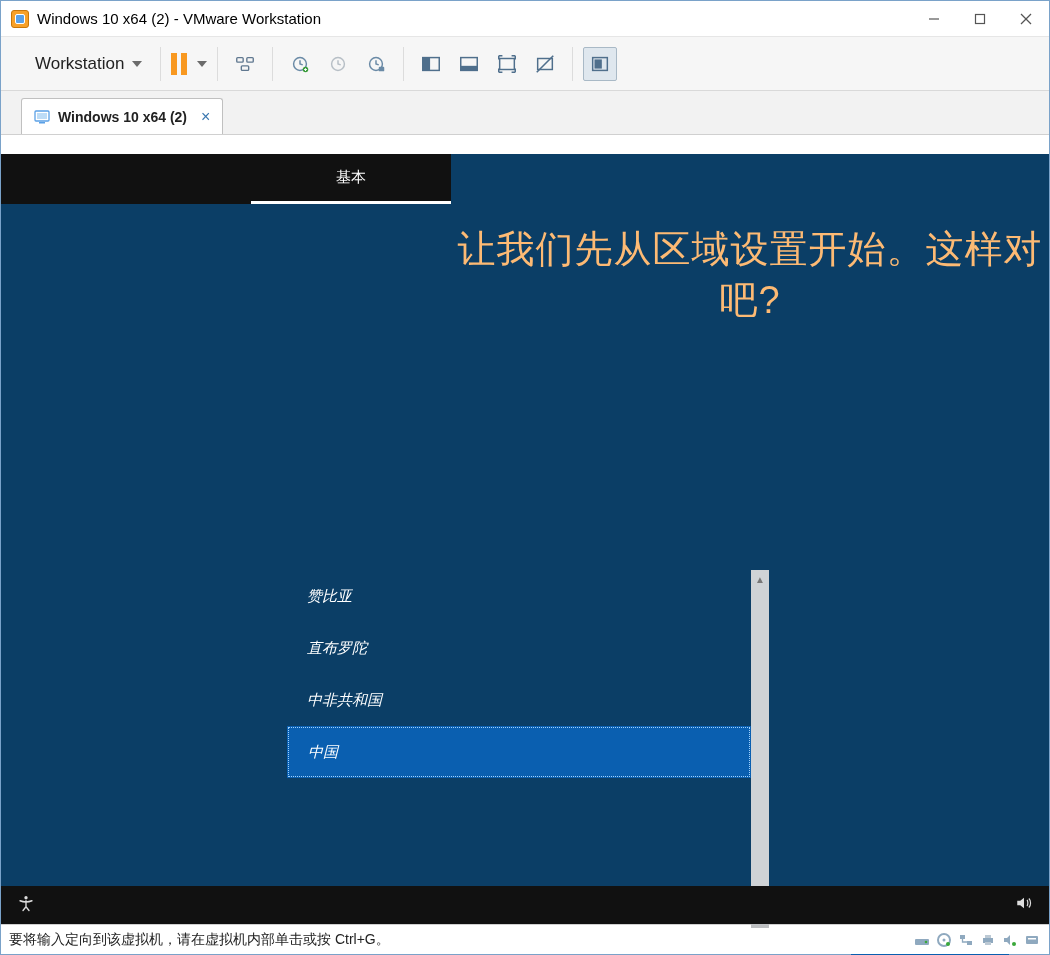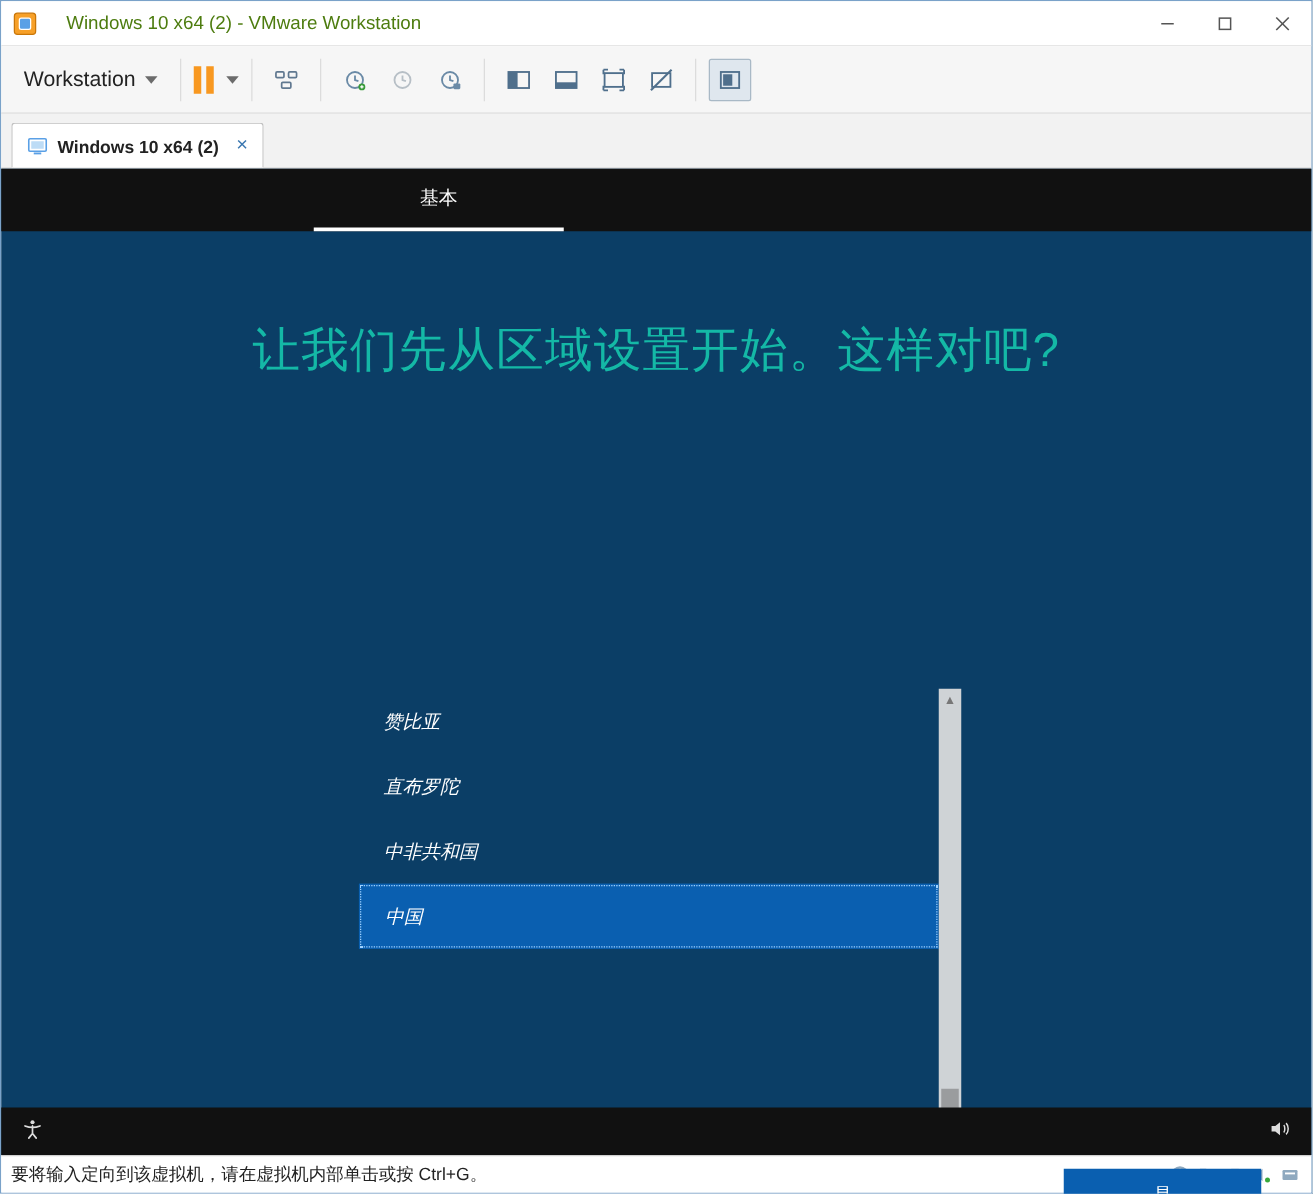--- a/index.html
+++ b/index.html
@@ -2,45 +2,45 @@
 <html><head>
 <meta charset="utf-8">
 <style>
   * { box-sizing: border-box; margin: 0; padding: 0; }
   html, body { width: 1050px; height: 955px; font-family: "Segoe UI", "Microsoft YaHei", sans-serif; background: #fff; overflow: hidden; }
   
   .app-window { width: 1050px; height: 955px; border: 1px solid #7aa2c9; display: flex; flex-direction: column; }
   .titlebar { height: 36px; display: flex; align-items: center; background: #fff; border-bottom: 1px solid #e6e6e6; }
   .titlebar .app-icon { width: 18px; height: 18px; background: #f7a028; border: 1px solid #c97608; border-radius: 3px; margin: 0 8px 0 10px; position: relative; }
   .titlebar .app-icon:before { content:""; position:absolute; inset:3px; border:1px solid #fff; border-radius:2px; background:#5aa0e6; }
-  .titlebar .title { color:#4d7c0f; font-size:15px; flex:1;margin-left:16px; }
+  .titlebar .title { color:#000000; font-size:15px; flex:1; }
   .win-controls { display:flex; }
   .win-controls div { width:46px; height:36px; display:flex; align-items:center; justify-content:center; color:#555; font-size:14px; cursor:pointer; }
   
   .toolbar { height: 54px; display:flex; align-items:center; background:#f6f6f6; border-bottom:1px solid #d9d9d9; padding:0 10px; gap:4px; }
-  .toolbar .ws-menu { font-size:17px; color:#222; padding:6px 8px; display:flex; align-items:center; gap:4px; cursor:pointer;}
+  .toolbar .ws-menu { font-size:17px; color:#222; padding:6px 8px; display:flex; align-items:center; gap:4px; cursor:pointer;margin-left:16px;}
   .toolbar .sep { width:1px; height:34px; background:#dcdcdc; margin:0 6px; }
   .tbtn { width:34px; height:34px; display:flex; align-items:center; justify-content:center; border-radius:2px; color:#5a6f84; cursor:pointer;}
   .tbtn svg { width:22px; height:22px; }
   .pause { display:flex; align-items:center; gap:6px; }
   .pause-bars { display:flex; gap:4px; }
   .pause-bars span { width:6px; height:22px; background:#f89820; }
   .tri { width:0;height:0;border-left:5px solid transparent;border-right:5px solid transparent;border-top:6px solid #6b6b6b; margin-left:4px;}
   
-  .tabstrip { height:44px; background:#f2f2f2; border-bottom:1px solid #d0d0d0; display:flex; align-items:flex-end; padding-left:8px;text-align:right; }
+  .tabstrip { height:44px; background:#f2f2f2; border-bottom:1px solid #d0d0d0; display:flex; align-items:flex-end; padding-left:20px;text-align:right; }
   .tab { background:#fff; border:1px solid #c0c0c0; border-bottom:none; height:36px; padding:0 12px; display:flex; align-items:center; gap:8px; border-top-left-radius:3px; border-top-right-radius:3px;}
   .tab .tab-icon { width:16px;height:16px; }
   .tab .tab-label { font-size:14px; font-weight:600; color:#222;}
   .tab .tab-x { color:#3a77b0; font-size:16px; cursor:pointer; margin-left:6px;}
   
-  .guest { flex:1; background:#0b3e66; position:relative; display:flex; flex-direction:column; }
+  .guest { flex:1; background:#0b3e66; position:relative; display:flex; flex-direction:row;margin-top:19px; }
   .oobe-top { height:50px; background:#111; display:flex; }
   .oobe-tab { width:200px; margin-left:250px; color:#fff; font-size:15px; display:flex; align-items:center; justify-content:center; border-bottom:3px solid #fff; }
   .heading-zone { padding-top:70px; text-align:center; }
-  .heading { color:#14b8a6; font-size:38px; font-weight:400; letter-spacing:1px;}
+  .heading { color:#fdba74; font-size:38px; font-weight:400; letter-spacing:1px;}
   .listbox { position:absolute; left:286px; width:482px; top:416px; height:358px; display:flex; }
   .listbox .items { flex:1; overflow:hidden; }
   .region-item { height:52px; display:flex; align-items:center; padding-left:20px; color:#fff; font-size:15px; cursor:pointer;font-style:italic; }
   .region-item.selected { background:#0a5fb0; outline:1px dotted #9fd2ff; outline-offset:-2px; border:1px solid #0a5fb0;}
   .listbox .track { width:18px; background:#cfd3d6; position:relative; }
   .listbox .track .up, .listbox .track .down { position:absolute; left:0; right:0; height:18px; display:flex; align-items:center; justify-content:center; color:#777; font-size:10px; cursor:pointer;}
   .listbox .track .up { top:0; }
   .listbox .track .down { bottom:0; background:#bdbfc1;}
   .listbox .track .thumb { position:absolute; left:2px; right:2px; top:320px; height:18px; background:#9a9c9e; }
   .yes-btn { position:absolute; right:40px; top:800px; width:158px; height:42px; background:#0a5fb0; color:#fff; font-size:15px; display:flex; align-items:center; justify-content:center; cursor:pointer;}

